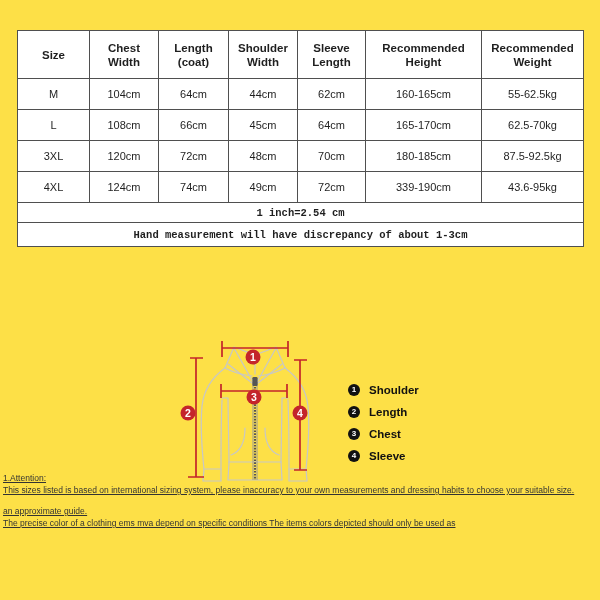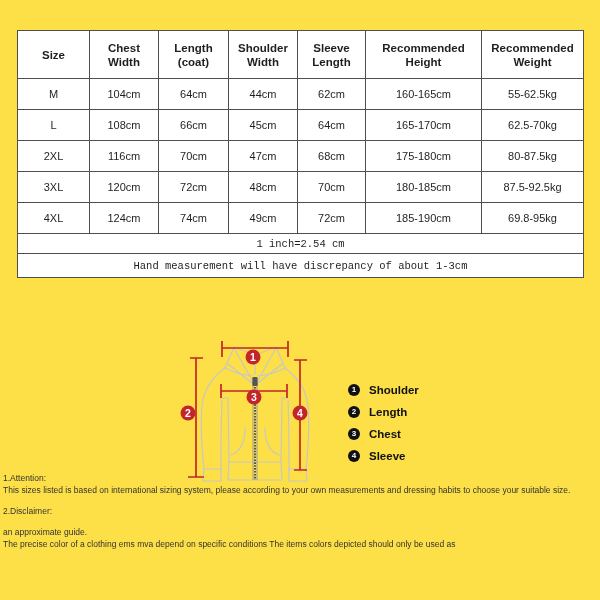--- a/index.html
+++ b/index.html
@@ -16,41 +16,41 @@
   }
   table.size-chart th, table.size-chart td {
     border:1px solid #4f4f4f; text-align:center; vertical-align:middle;
     font-size:11px; color:#1f1f1f; padding:0;
   }
   table.size-chart thead th {
     height:48px; font-size:11.5px; font-weight:bold; line-height:14px;
   }
   table.size-chart tbody tr.data-row td { height:31px; }
   table.size-chart td.note-cell-1 {
-    height:20px; font-family:"Liberation Mono", monospace; font-weight:normal; font-size:10.5px;
+    height:20px; font-family:"Liberation Mono", monospace; font-weight:bold; font-size:10.5px;
   }
   table.size-chart td.note-cell-2 {
-    height:24px; font-family:"Liberation Mono", monospace; font-weight:normal; font-size:10.5px;
+    height:24px; font-family:"Liberation Mono", monospace; font-weight:bold; font-size:10.5px;
   }
 
   
   .diagram-svg { position:absolute; left:168px; top:334px; width:170px; height:160px; }
 
   
   .legend { position:absolute; left:348px; top:379px; }
   .legend-row { display:flex; align-items:center; height:22px; }
   .legend-bullet {
     width:12px; height:12px; border-radius:50%; background:#111; color:#fff;
     font-size:8px; font-weight:bold; line-height:12px; text-align:center; flex:0 0 12px;
   }
   .legend-label { margin-left:9px; font-size:11.5px; font-weight:bold; color:#111; }
 
   
   .notes { position:absolute; left:3px; top:472px; width:597px; color:#333; }
-  .note-section { margin-bottom:9px; }
+  .note-section { margin-bottom:9px;text-decoration:underline; }
   .note-line { font-size:8.5px; line-height:12px; white-space:nowrap; overflow:hidden; }
 </style>
 </head>
 <body>
 
 <div class="page">
 
   <table class="size-chart">
     <colgroup>
       <col style="width:72px">
@@ -106,45 +106,36 @@
       <tr class="data-row">
         <td>L</td>
         <td>108cm</td>
         <td>66cm</td>
         <td>45cm</td>
         <td>64cm</td>
         <td>165-170cm</td>
         <td>62.5-70kg</td>
       </tr>
       <tr class="data-row">
-        <td>2XL</td>
-        <td>116cm</td>
-        <td>70cm</td>
-        <td>47cm</td>
-        <td>68cm</td>
-        <td>175-180cm</td>
-        <td>80-87.5kg</td>
-      </tr>
-      <tr class="data-row">
         <td>3XL</td>
         <td>120cm</td>
         <td>72cm</td>
         <td>48cm</td>
         <td>70cm</td>
         <td>180-185cm</td>
         <td>87.5-92.5kg</td>
       </tr>
       <tr class="data-row">
         <td>4XL</td>
         <td>124cm</td>
         <td>74cm</td>
         <td>49cm</td>
         <td>72cm</td>
-        <td>185-190cm</td>
-        <td>69.8-95kg</td>
+        <td>339-190cm</td>
+        <td>43.6-95kg</td>
       </tr>
       <tr>
         <td class="note-cell-1" colspan="7">1 inch=2.54 cm</td>
       </tr>
       <tr>
         <td class="note-cell-2" colspan="7">Hand measurement will have discrepancy of about 1-3cm</td>
       </tr>
     </tbody>
   </table>
 
@@ -219,24 +210,23 @@
     </div>
     <div class="legend-row">
       <span class="legend-bullet">4</span>
       <span class="legend-label">Sleeve</span>
     </div>
   </div>
 
   <div class="notes">
     <div class="note-section">
       <div class="note-line">1.Attention:</div>
-      <div class="note-line">This sizes listed is based on international sizing system, please according to your own measurements and dressing habits to choose your suitable size.</div>
+      <div class="note-line">This sizes listed is based on international sizing system, please inaccuracy to your own measurements and dressing habits to choose your suitable size.</div>
     </div>
     <div class="note-section">
-      <div class="note-line">2.Disclaimer:</div>
     </div>
     <div class="note-section">
       <div class="note-line">an approximate guide.</div>
       <div class="note-line">The precise color of a clothing ems mva depend on specific conditions The items colors depicted should only be used as</div>
     </div>
   </div>
 
 </div>
 
 </body></html>

